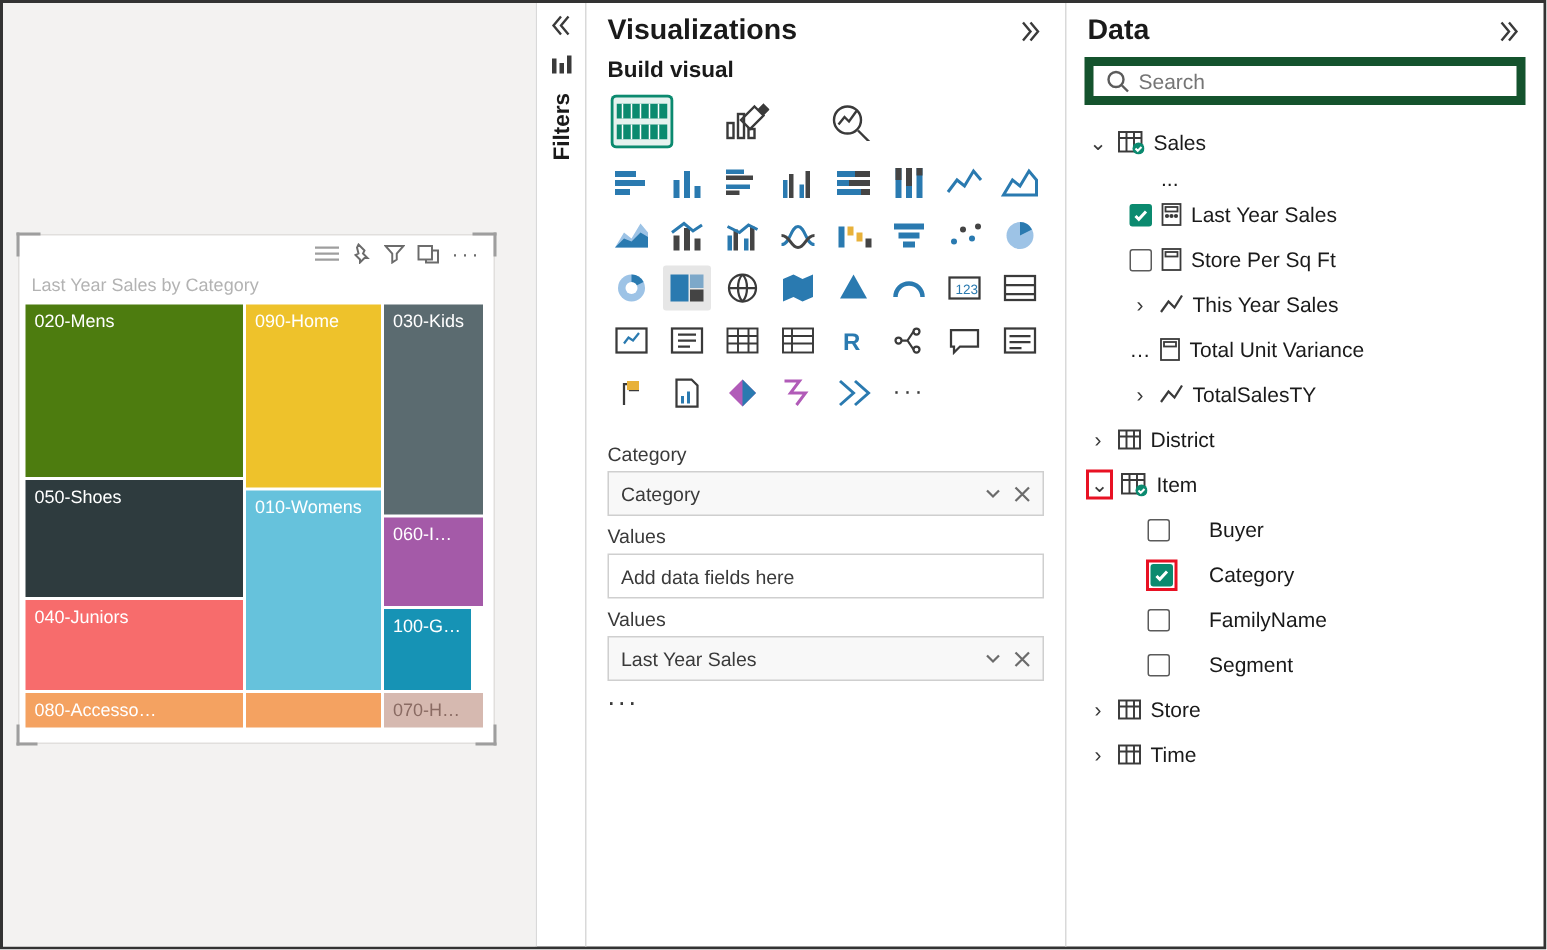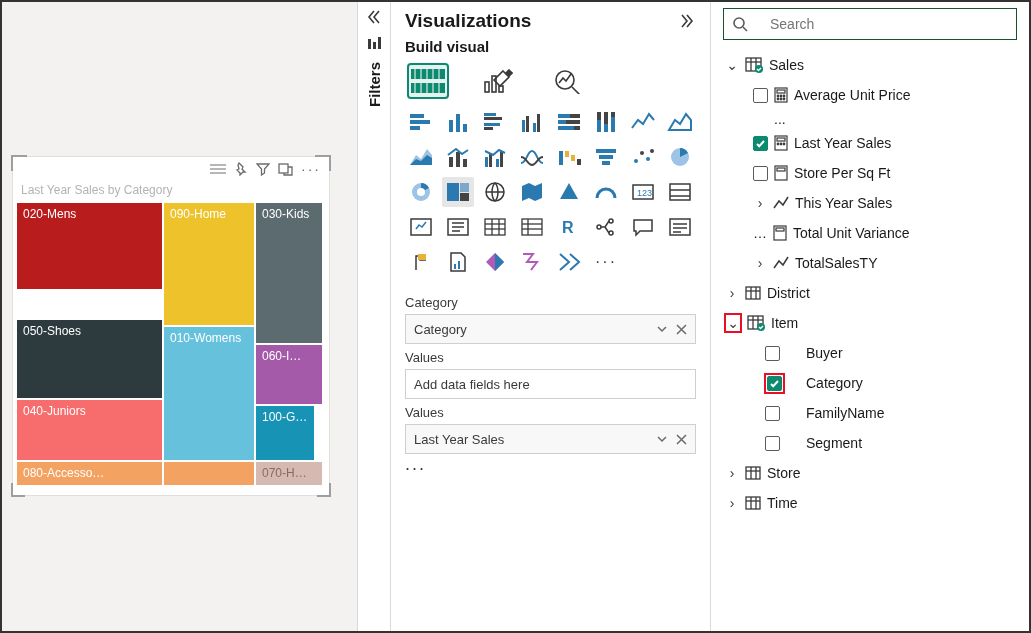--- a/index.html
+++ b/index.html
@@ -43,21 +43,21 @@
   .field-well { padding:4px 14px 0; }
   .well-label { font-size:13px; color:#3a3a3a; margin:6px 0 4px; }
   .well-box { border:1px solid #cfcfcf; background:#f8f8f8; height:30px; display:flex; align-items:center; padding:0 8px; font-size:13px; color:#3a3a3a; position:relative; }
   .well-box.empty { font-style:normal; color:#3a3a3a; background:#fff; }
   .well-actions { margin-left:auto; display:flex; gap:8px; color:#6b6b6b; }
   .ellipsis-row { padding:6px 14px; font-size:18px; line-height:8px; color:#3a3a3a; letter-spacing:2px;}
 
   
   .data-panel { flex:1 1 auto; display:flex; flex-direction:column; }
   .search-wrap { padding:6px 12px; }
-  .search-box { display:flex; align-items:center; gap:20px; border:1px solid #14532d; height:32px; padding:0 8px; }
+  .search-box { display:flex; align-items:center; gap:4px; border:6px solid #14532d; height:32px; padding:0 8px; }
   .search-box input { border:none; outline:none; flex:1; font-size:14px; font-style:normal; color:#666; }
   .tree { padding:4px 2px 4px 10px; font-size:14px; overflow:auto; }
   .node { display:flex; align-items:center; gap:6px; height:30px; padding-right:8px;}
   .indent-0 { padding-left:4px; }
   .indent-1 { padding-left:32px; }
   .indent-1b { padding-left:44px; }
   .chk { width:15px; height:15px; border:1px solid #5b5b5b; border-radius:2px; display:inline-flex; align-items:center; justify-content:center; flex:none;}
   .chk.checked { background:#0b8a6f; border-color:#0b8a6f; color:#fff; }
   .highlight { outline:2px solid #e81123; outline-offset:-1px; padding:1px; }
   .expander { width:14px; text-align:center; color:#3a3a3a; cursor:pointer; flex:none;}
@@ -97,21 +97,21 @@
               <rect x="1" y="2" width="9" height="9" fill="none" stroke="#6b6b6b" stroke-width="1.3"></rect>
               <path d="M10 5h4v8h-8v-2" fill="none" stroke="#6b6b6b" stroke-width="1.3"></path>
             </svg>
         </span>
         <span class="ic" style="letter-spacing:2px; font-size:14px; color:#6b6b6b;">···</span>
       </div>
 
       <div class="vc-title">Last Year Sales by Category</div>
 
       <div class="treemap">
-        <div style="left:0; top:0; width:145px; height:86px; background:#b91c1c;">020-Mens</div>
+        <div style="left:0; top:0; width:145px; height:115px; background:#4d7c0f;">020-Mens</div>
         <div style="left:0; top:117px; width:145px; height:78px; background:#2e3b3e;">050-Shoes</div>
         <div style="left:0; top:197px; width:145px; height:60px; background:#f76c6c;">040-Juniors</div>
         <div style="left:0; top:259px; width:145px; height:23px; background:#f4a261;">080-Accesso…</div>
 
         <div style="left:147px; top:0; width:90px; height:122px; background:#eec22b;">090-Home</div>
         <div style="left:147px; top:124px; width:90px; height:133px; background:#66c2dc;">010-Womens</div>
         <div style="left:147px; top:259px; width:90px; height:23px; background:#f4a261;"></div>
 
         <div style="left:239px; top:0; width:66px; height:140px; background:#5b6b70;">030-Kids</div>
         <div style="left:239px; top:142px; width:66px; height:59px; background:#a45aa8;">060-I…</div>
@@ -483,20 +483,28 @@
                 <path d="M1 1l9 9M10 1l-9 9" stroke="#6b6b6b" stroke-width="1.5"></path>
               </svg>
             </span>
         </span>
       </div>
     </div>
     <div class="ellipsis-row">...</div>
   </div>
 
   <div class="data-panel">
+    <div class="panel-header">
+      <span class="panel-title">Data</span>
+      <span class="ic">
+        <svg class="chev" viewBox="0 0 18 18">
+            <path d="M4 3l5 6-5 6M9 3l5 6-5 6" stroke="#3a3a3a" stroke-width="1.6" fill="none"></path>
+          </svg>
+      </span>
+    </div>
 
     <div class="search-wrap">
       <div class="search-box">
         <span class="ic">
           <svg width="16" height="16" viewBox="0 0 16 16" fill="none" stroke="#5b5b5b" stroke-width="1.6">
               <circle cx="7" cy="7" r="5"></circle>
               <line x1="11" y1="11" x2="15" y2="15"></line>
             </svg>
         </span>
         <input placeholder="Search" style="">
@@ -513,36 +521,20 @@
               <line x1="1" y1="5" x2="16" y2="5"></line>
               <line x1="6" y1="1" x2="6" y2="14"></line>
               <line x1="11" y1="1" x2="11" y2="14"></line>
               <circle cx="14" cy="12" r="4" fill="#0b8a6f" stroke="none"></circle>
               <path d="M12 12l1.5 1.5L16 11" stroke="#fff" stroke-width="1.4"></path>
             </svg>
           </span>
         <span class="node-label">Sales</span>
       </div>
 
-      <div class="node indent-1">
-        <span class="chk"></span>
-        <span class="ticon">
-            <svg width="14" height="16" viewBox="0 0 14 16" fill="none" stroke="#3a3a3a" stroke-width="1.2">
-              <rect x="1" y="1" width="12" height="14"></rect>
-              <rect x="3" y="3" width="8" height="3"></rect>
-              <circle cx="4" cy="9" r="0.8" fill="#3a3a3a"></circle>
-              <circle cx="7" cy="9" r="0.8" fill="#3a3a3a"></circle>
-              <circle cx="10" cy="9" r="0.8" fill="#3a3a3a"></circle>
-              <circle cx="4" cy="12" r="0.8" fill="#3a3a3a"></circle>
-              <circle cx="7" cy="12" r="0.8" fill="#3a3a3a"></circle>
-              <circle cx="10" cy="12" r="0.8" fill="#3a3a3a"></circle>
-            </svg>
-          </span>
-        <span class="node-label">Average Unit Price</span>
-      </div>
       <div class="node indent-1" style="height:18px">
         <span style="width:15px"></span>
         <span class="node-label">...</span>
       </div>
 
       <div class="node indent-1">
         <span class="chk checked">
             <svg width="11" height="11" viewBox="0 0 11 11">
               <path d="M2 6l2.2 2.2L9 3" stroke="#fff" stroke-width="2" fill="none"></path>
             </svg>

